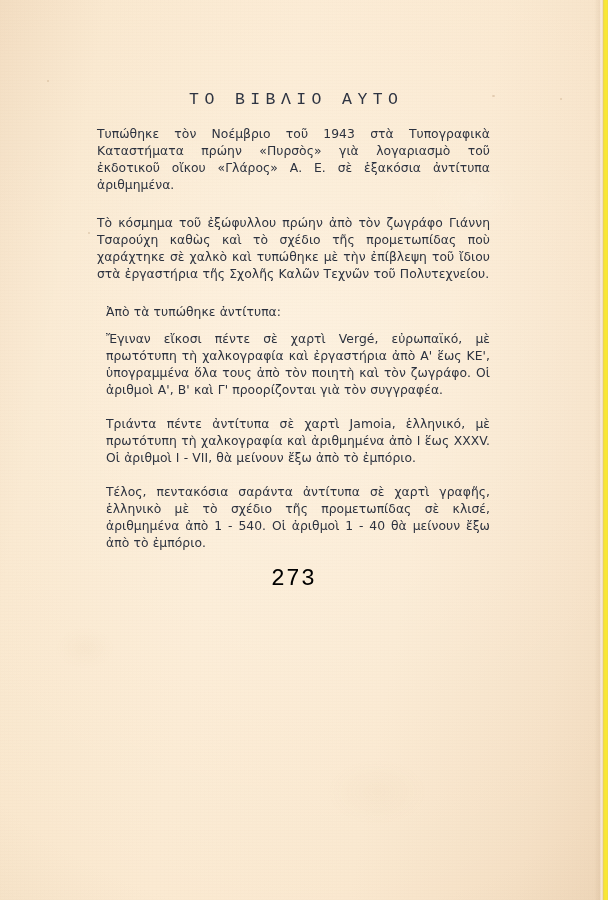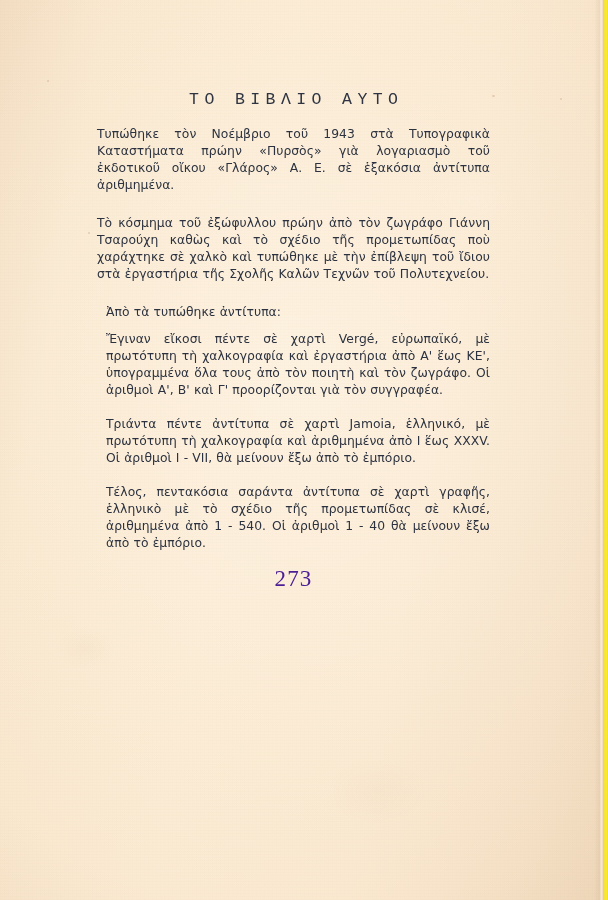--- a/index.html
+++ b/index.html
@@ -157,24 +157,24 @@
     margin-left: 9px;
     width: 384px;
   }
 
   .page-number {
     position: absolute;
     left: 0;
     top: 566px;
     width: 393px;
     text-align: center;
-    font-family: Liberation Serif, serif;
+    font-family: Liberation Mono, monospace;
     font-size: 23px;
     letter-spacing: 1.2px;
-    color: #4c1d95;
+    color: #000000;
   }
 
   
   .speck {
     position: absolute;
     background: rgba(170,132,94,0.30);
     border-radius: 50%;
   }
 </style>
 </head>

